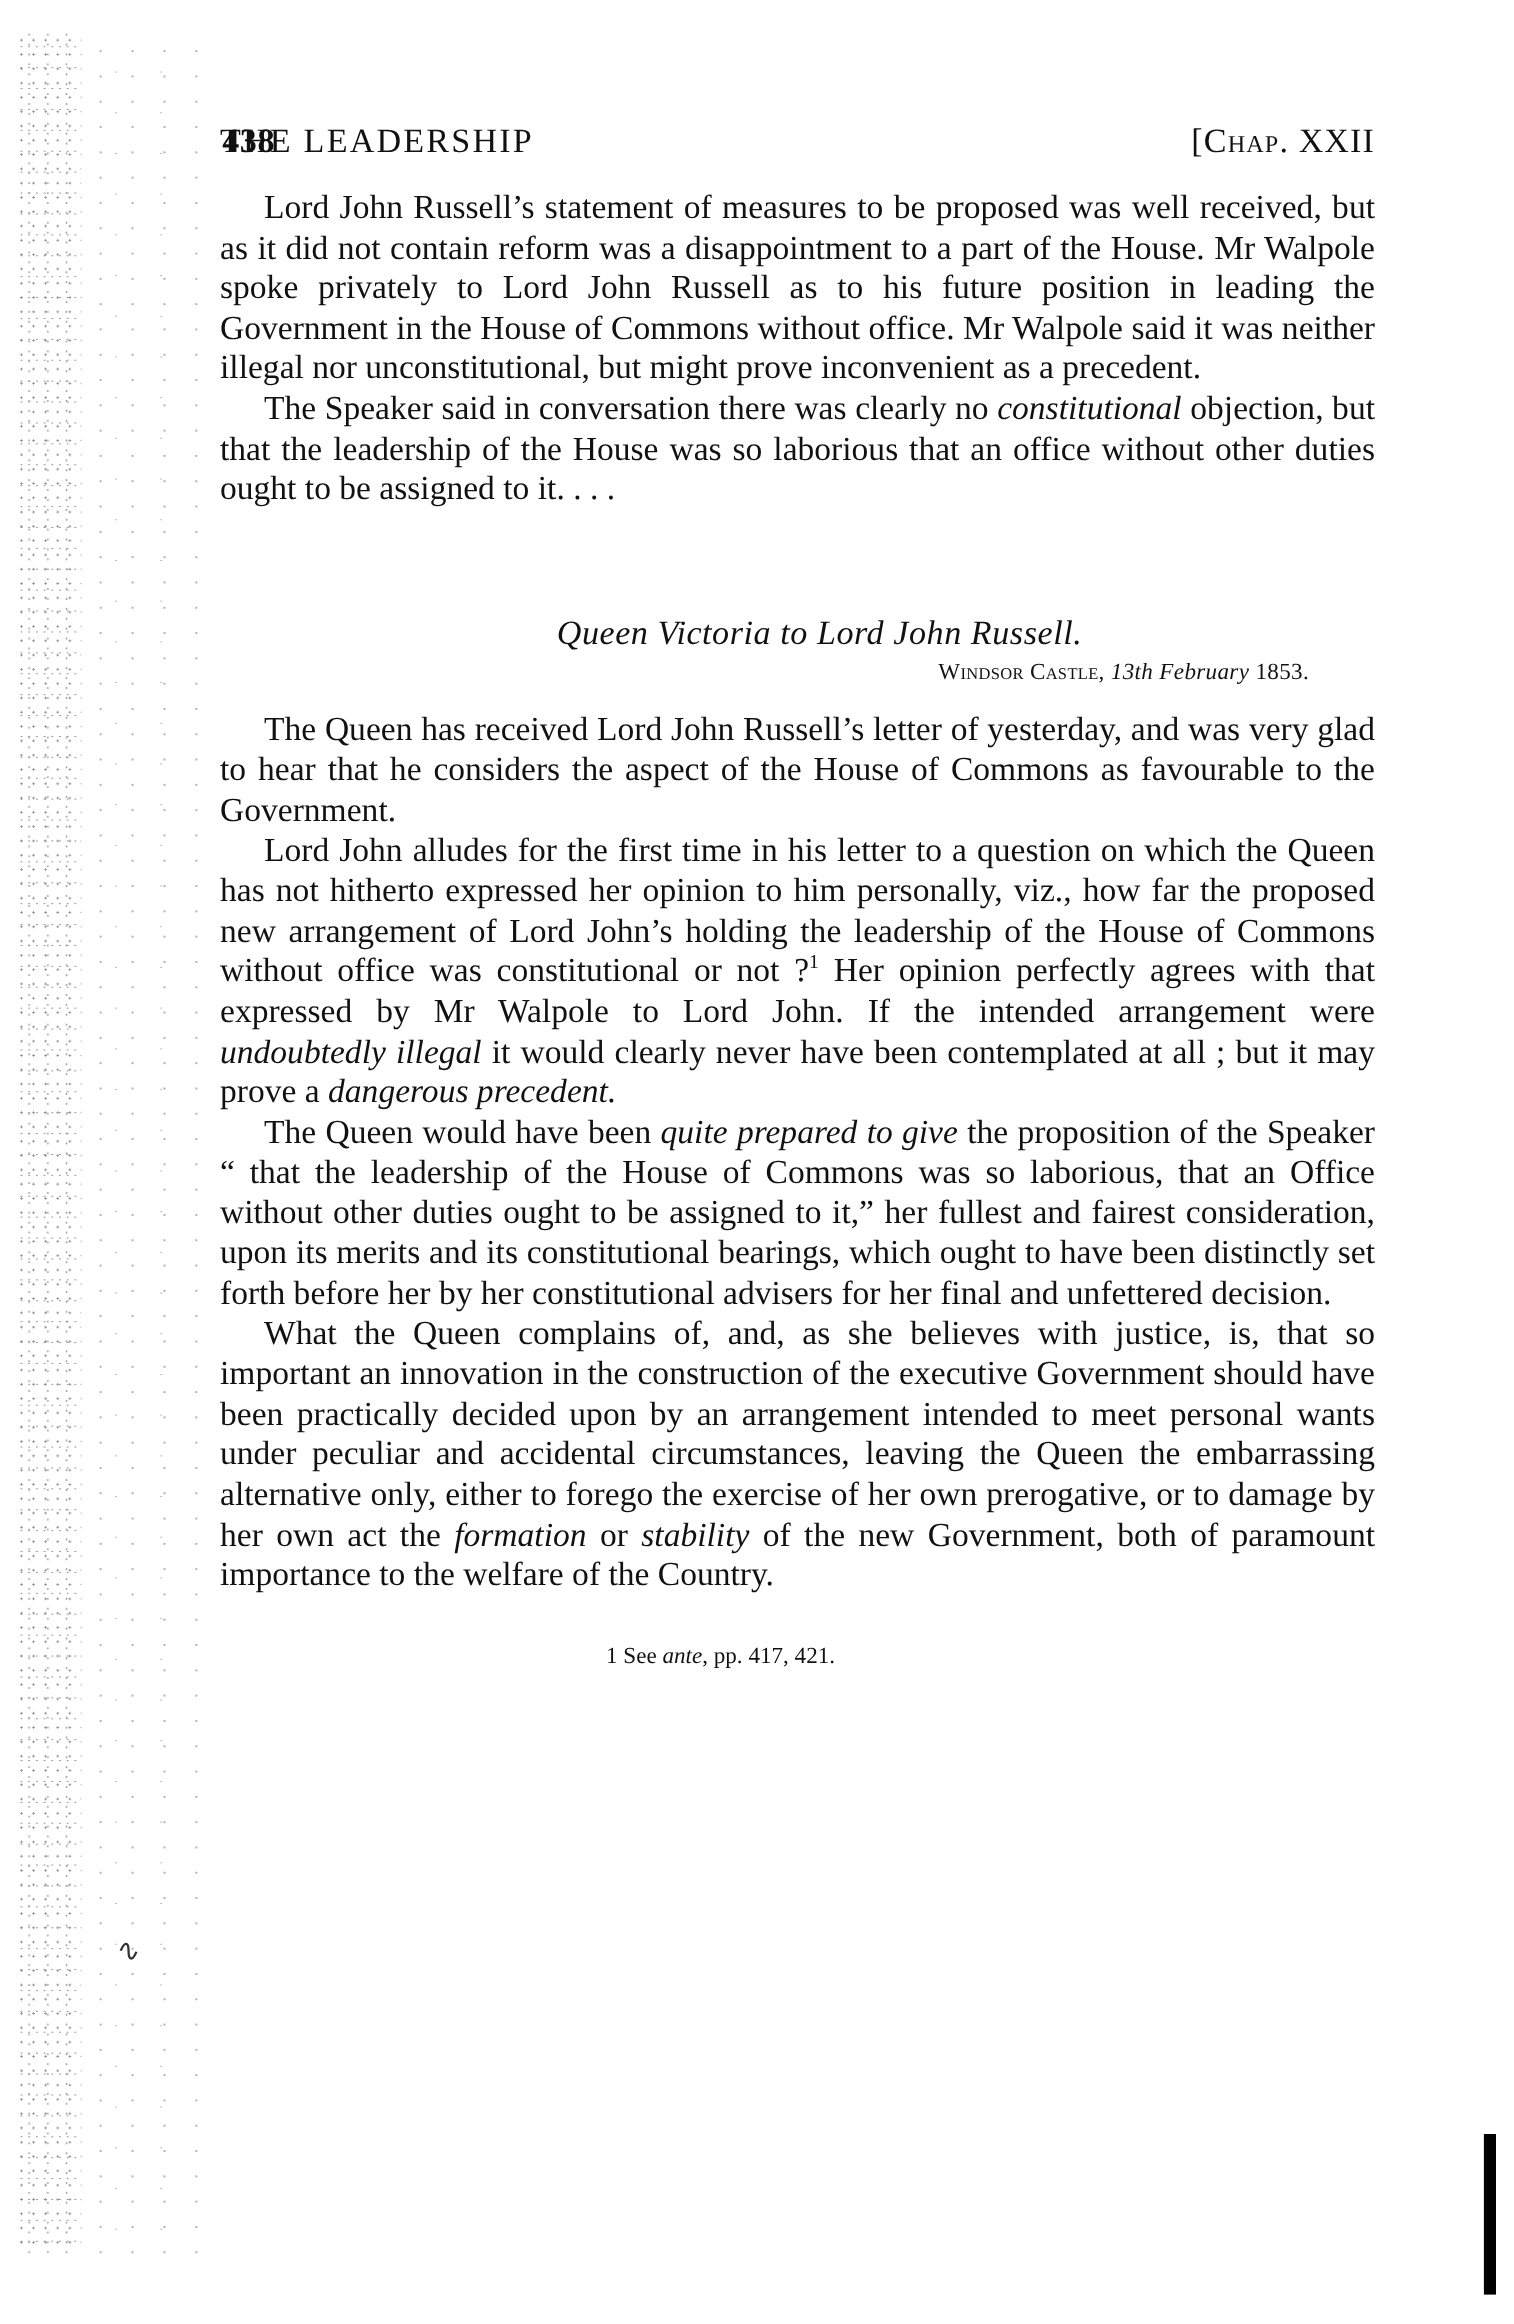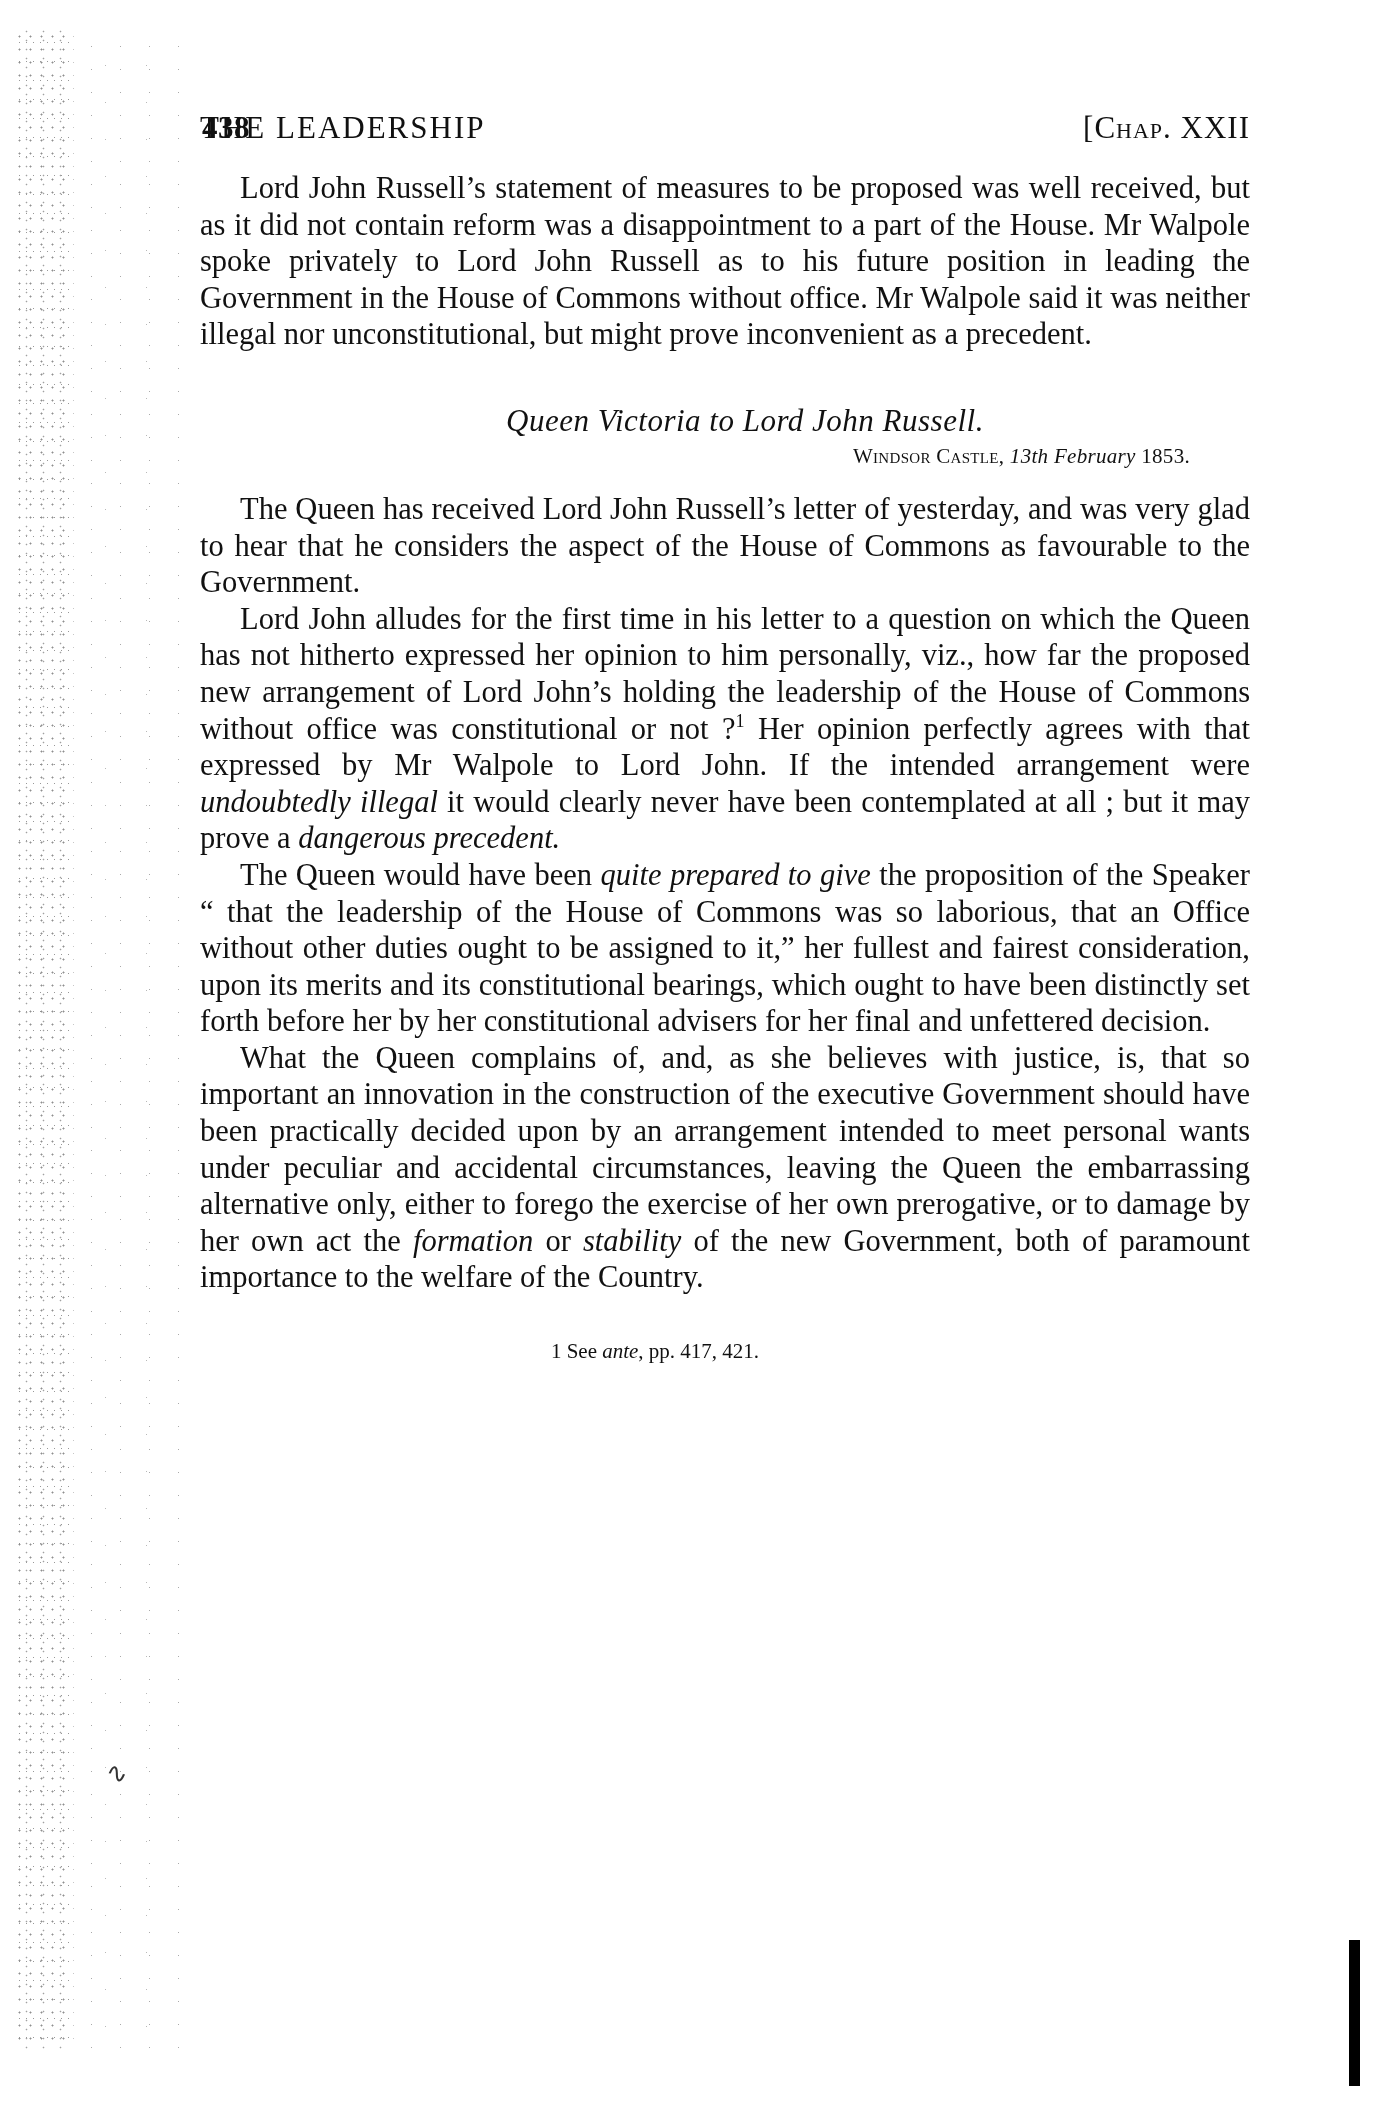--- a/index.html
+++ b/index.html
@@ -83,21 +83,21 @@
       line-height: 36.6px;
       text-align: justify;
     }
     p {
       margin: 0;
       text-indent: 40px;
       hyphens: manual;
     }
     .it { font-style: italic; }
     .letter-title {
-      margin-top: 48px;
+      margin-top: 92px;
       text-align: center;
       font-style: italic;
       font-size: 31px;
       line-height: 40px;
       padding-left: 40px;
       letter-spacing: 0.5px;
     }
     .dateline {
       text-align: right;
       font-size: 21px;
@@ -148,20 +148,23 @@
   <div class="running-head">
     <span class="folio">438</span>
     <span class="head-title">THE LEADERSHIP</span>
     <span class="chap">[Chap. XXII</span>
   </div>
 
   <div class="body-text">
     <p>
       <span>Lord John Russell’s statement of measures to be proposed was well received, but as it did not contain reform was a dis­appointment to a part of the House.  Mr Walpole spoke privately to Lord John Russell as to his future position in leading the Government in the House of Commons without office.  Mr Walpole said it was neither illegal nor unconstitu­tional, but might prove inconvenient as a precedent.</span>
     </p>
+    <p>
+      <span>The Speaker said in conversation there was clearly no </span><span class="it">con­stitutional</span><span> objection, but that the leadership of the House was so laborious that an office without other duties ought to be assigned to it. . . .</span>
+    </p>
   </div>
 
   <div class="letter-title">Queen Victoria to Lord John Russell.</div>
 
   <div class="dateline">
     <span class="sc">Windsor Castle,</span>
     <span class="it">13th</span>
     <span class="it">February</span>
     <span>1853.</span>
   </div>

